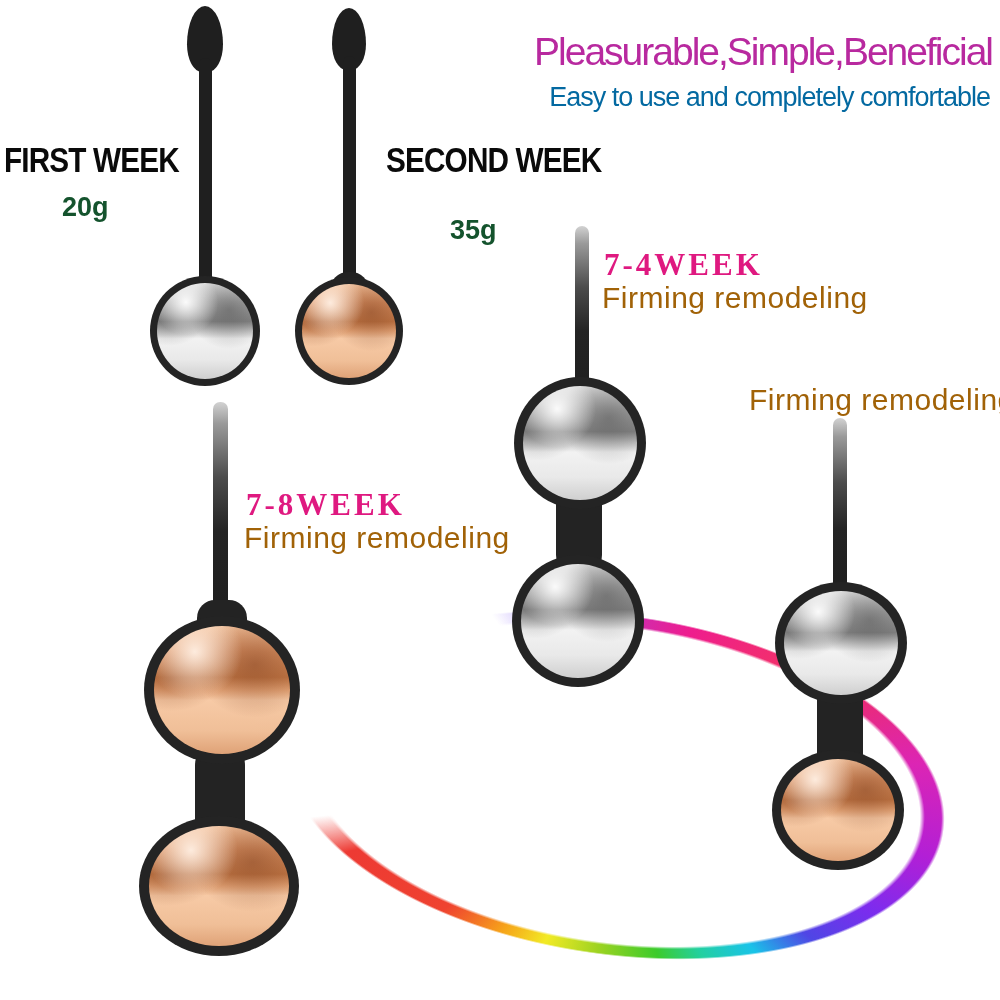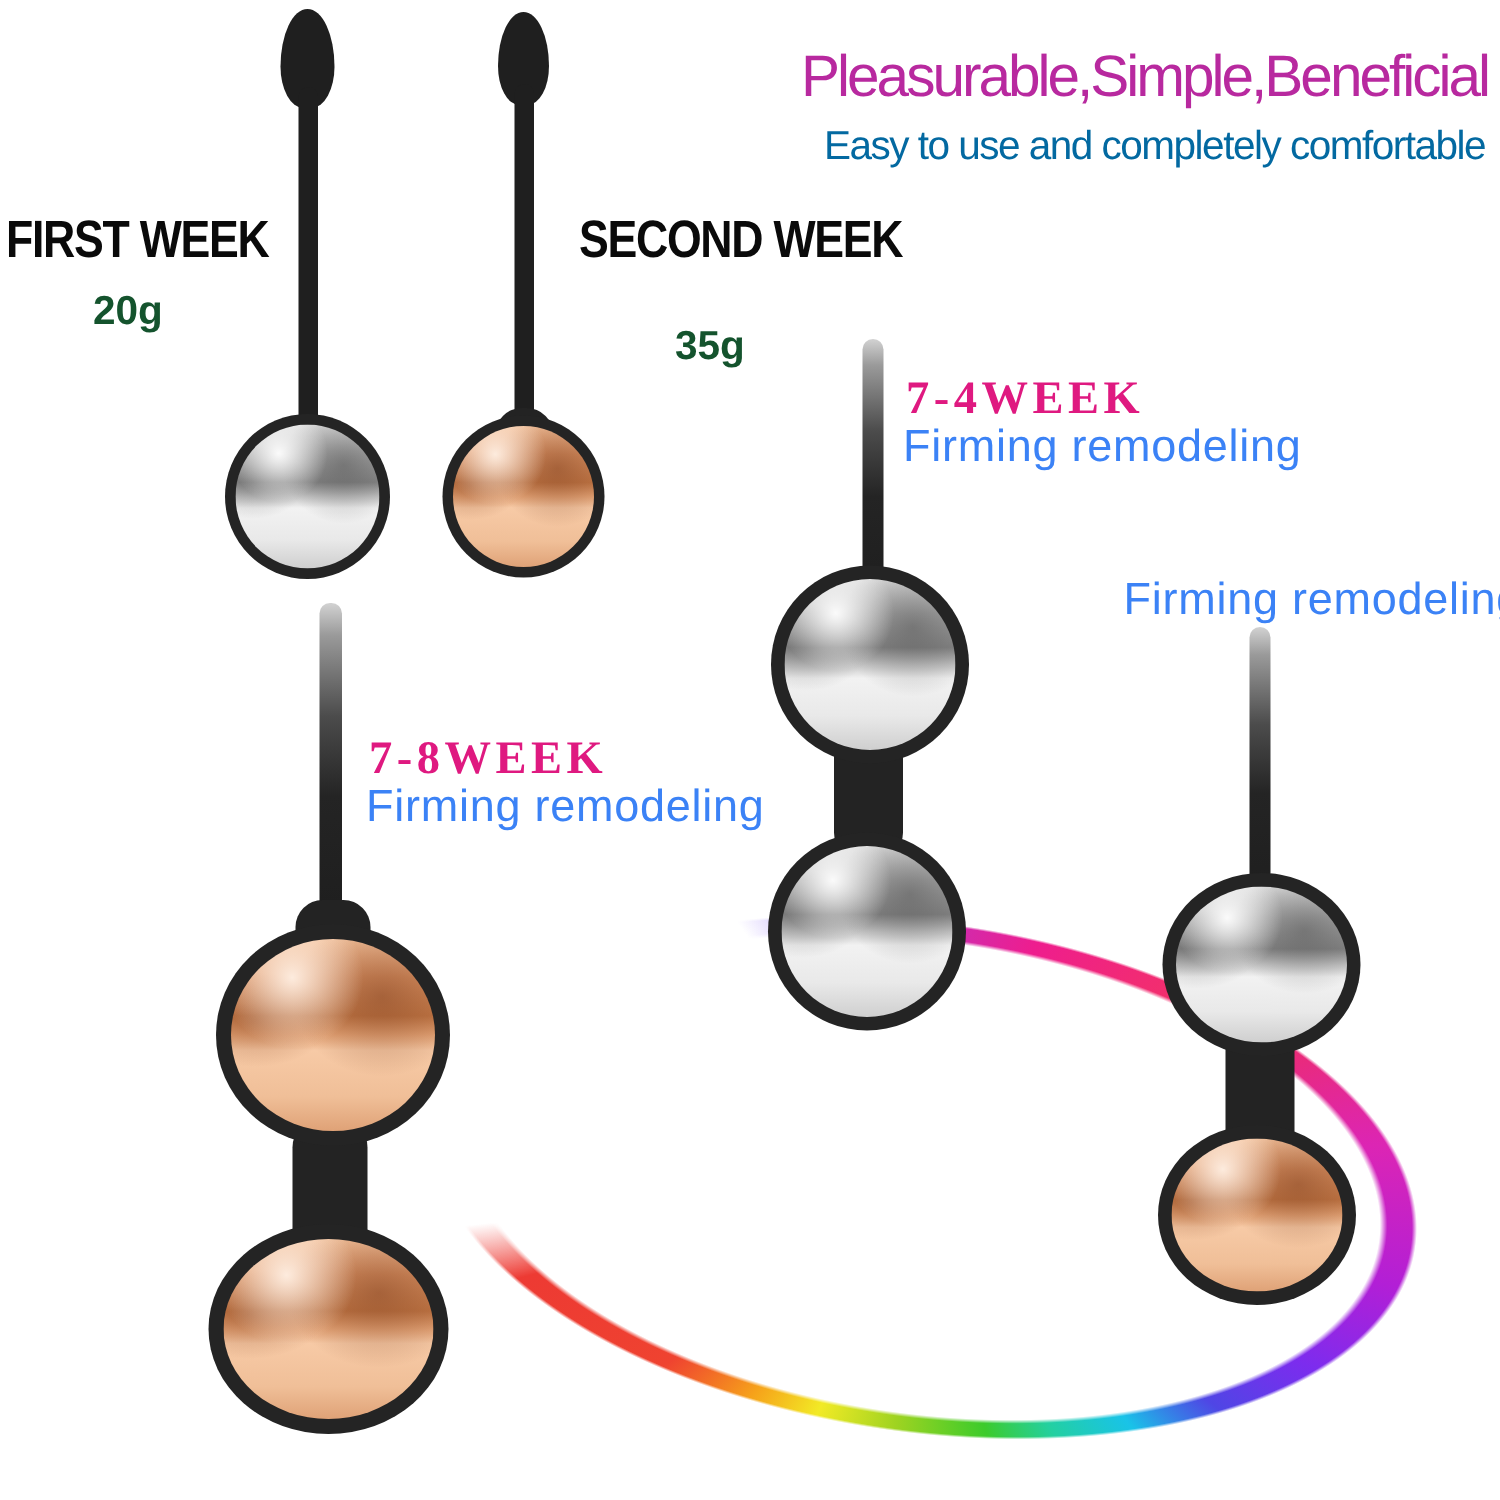--- a/index.html
+++ b/index.html
@@ -9,21 +9,21 @@
 
   
   .title{top:30px;right:8px;font-size:39px;font-weight:normal;letter-spacing:-2px;
          color:#b8299f;z-index:3;}
   .subtitle{top:82px;right:10px;font-size:27px;letter-spacing:-1px;color:#0369a1;z-index:3;}
   .weeklabel{font-size:35px;font-weight:bold;color:#0a0a0a;letter-spacing:-1px;
              transform:scaleX(0.85);transform-origin:left center;white-space:nowrap;z-index:3;}
   .weight{font-size:27px;font-weight:bold;color:#14532d;z-index:3;}
   .stagehead{font-family:"Liberation Serif",serif;font-weight:bold;font-size:31px;
              letter-spacing:3px;color:#df1980;white-space:nowrap;z-index:3;}
-  .stagedesc{font-size:30px;color:#3b82f6;letter-spacing:0.5px;white-space:nowrap;z-index:3;}
+  .stagedesc{font-size:30px;color:#a16207;letter-spacing:0.5px;white-space:nowrap;z-index:3;}
 
   
   .swoosh{left:283px;top:615px;width:664px;height:340px;z-index:1;transform:rotate(8deg);
     background:conic-gradient(from 0deg at 50% 50%,
       #d12bad 0deg,#ee1d8e 18deg,#f22e6e 45deg,#ef2d62 58deg,#dc25b4 78deg,
       #b21fd6 95deg,#7c2cee 108deg,#4f46e5 120deg,#19c3e8 132deg,#23d0a0 145deg,
       #3ccb2b 158deg,#9ed321 178deg,#f2ea25 196deg,#f6a21a 210deg,#ef4330 226deg,
       #ed3a33 248deg,rgba(237,58,51,0) 256deg,rgba(255,255,255,0) 300deg,
       rgba(178,150,250,0) 316deg,#a78bfa 334deg,#8b5cf6 348deg,#c23ad4 358deg,#d12bad 360deg);
     -webkit-mask:radial-gradient(closest-side at 50% 50%,transparent 92.5%,#000 94%,#000 99%,transparent 100%);

